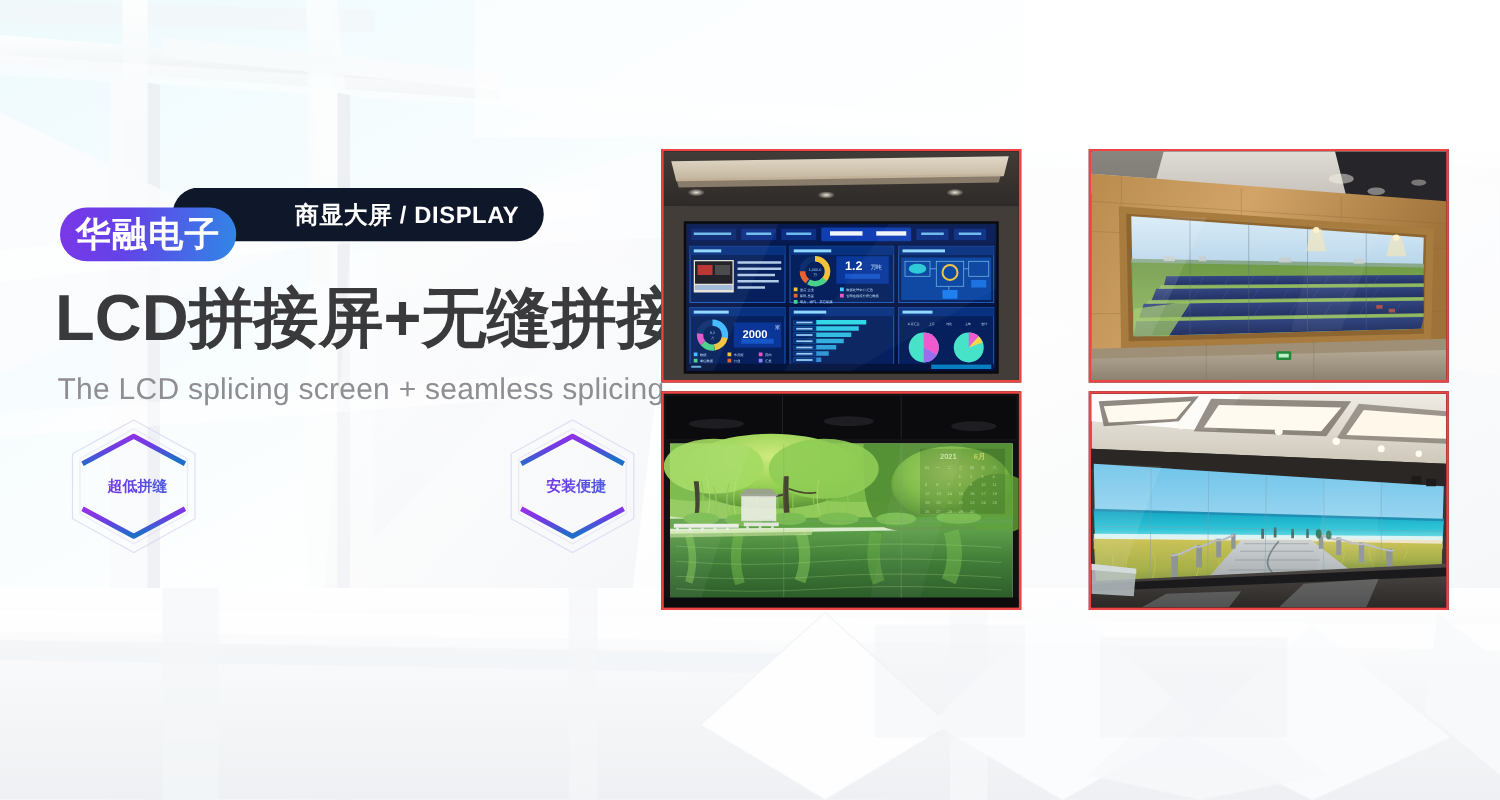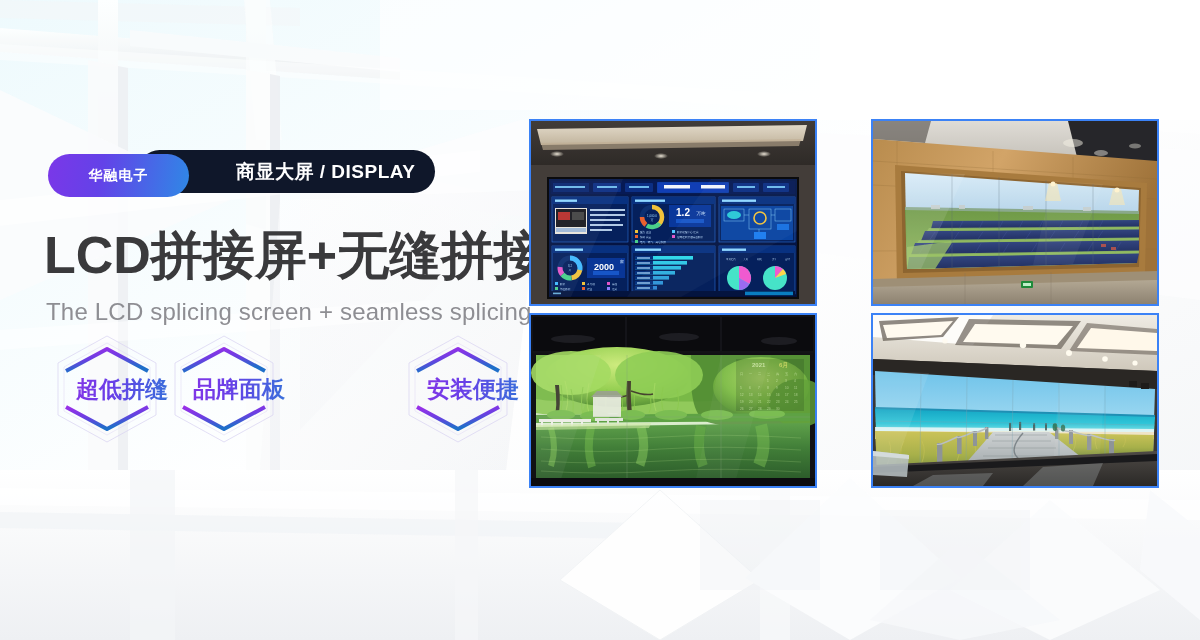--- a/index.html
+++ b/index.html
@@ -25,54 +25,54 @@
   .badge-row { position:absolute; left:48px; top:150px; display:flex; align-items:center; height:43px; }
   .badge-dark {
     position:absolute; left:90px; top:0; height:43px;
     background:#0f172a; border-radius:22px;
     display:flex; align-items:center;
     padding:0 20px 0 98px;
     color:#ffffff; font-size:19px; font-weight:bold; letter-spacing:.5px;
     white-space:nowrap;
   }
   .badge-grad {
-    position:absolute; left:0; top:4px; width:141px; height:43px;
+    position:absolute; left:0; top:16px; width:141px; height:43px;
     background:linear-gradient(100deg,#7b37e8 0%,#6342e8 38%,#2f88e6 100%);
     border-radius:22px;
     display:flex; align-items:center; justify-content:center;
-    color:#ffffff; font-size:14px; font-weight:bold; letter-spacing:1px;
+    color:#ffffff; font-size:28px; font-weight:bold; letter-spacing:1px;
     z-index:2; white-space:nowrap;
   }
 
   
   .headline {
     position:absolute; left:44px; top:229px;
     font-size:52px; font-weight:bold; color:#3a3a3c;
     letter-spacing:0px; white-space:nowrap; line-height:1;
   }
   .subhead {
     position:absolute; left:46px; top:298px;
     font-size:24px; color:#8e8e93; white-space:nowrap; letter-spacing:.2px;
   }
 
   
   .hexrow { position:absolute; left:52px; top:333px; width:480px; height:112px; }
   .hexitem { position:absolute; width:110px; height:112px; }
   .hexitem svg { position:absolute; left:0; top:0; }
   .hexlabel {
-    position:absolute; left:15px; top:0; width:110px; height:112px;
+    position:absolute; left:3px; top:0; width:110px; height:112px;
     display:flex; align-items:center; justify-content:center;
-    font-size:23px; font-weight:bold; white-space:nowrap;
+    font-size:12px; font-weight:bold; white-space:nowrap;
     background:linear-gradient(95deg,#8a33e6 0%,#6a3ee8 40%,#2d79d8 100%);
     -webkit-background-clip:text; background-clip:text;
     -webkit-text-fill-color:transparent; color:transparent;
   }
 
   
-  .photo { position:absolute; z-index:6; border:2px solid #3b82f6; overflow:hidden; background:#111; }
+  .photo { position:absolute; z-index:6; border:2px solid #ef4444; overflow:hidden; background:#111; }
   #photo-1 { left:529px; top:119px; width:288px; height:187px; }
   #photo-2 { left:871px; top:119px; width:288px; height:187px; }
   #photo-3 { left:529px; top:313px; width:288px; height:175px; }
   #photo-4 { left:871px; top:313px; width:288px; height:175px; }
   .photo .scene { position:absolute; inset:0; }
   .photo .scene svg { display:block; }
 </style>
 </head>
 <body>
 
@@ -184,36 +184,20 @@
           </linearGradient>
         </defs>
         <polygon points="55,3 104,30 104,82 55,109 6,82 6,30" fill="none" stroke="#d9d4f2" stroke-width="1" opacity=".75"></polygon>
         <polygon points="55,10 98,34 98,78 55,102 12,78 12,34" fill="none" stroke="#e2ddf5" stroke-width="1" opacity=".6"></polygon>
         <polyline points="14,38 55,16 96,38" fill="none" stroke="url(#hg0)" stroke-width="4" stroke-linejoin="round"></polyline>
         <polyline points="14,74 55,96 96,74" fill="none" stroke="url(#hg0)" stroke-width="4" stroke-linejoin="round"></polyline>
       </svg>
       <div class="hexlabel">超低拼缝</div>
     </div>
 
-    <div class="hexitem" style="left:117px;">
-      <svg width="110" height="112" viewBox="0 0 110 112">
-        <defs>
-          <linearGradient id="hg1" x1="0" y1="0" x2="0.3" y2="1">
-            <stop offset="0%" stop-color="#9a2fe8"></stop>
-              <stop offset="50%" stop-color="#6b3fe2"></stop>
-              <stop offset="100%" stop-color="#1f6fc9"></stop>
-          </linearGradient>
-        </defs>
-        <polygon points="55,3 104,30 104,82 55,109 6,82 6,30" fill="none" stroke="#d9d4f2" stroke-width="1" opacity=".75"></polygon>
-        <polygon points="55,10 98,34 98,78 55,102 12,78 12,34" fill="none" stroke="#e2ddf5" stroke-width="1" opacity=".6"></polygon>
-        <polyline points="14,38 55,16 96,38" fill="none" stroke="url(#hg1)" stroke-width="4" stroke-linejoin="round"></polyline>
-        <polyline points="14,74 55,96 96,74" fill="none" stroke="url(#hg1)" stroke-width="4" stroke-linejoin="round"></polyline>
-      </svg>
-      <div class="hexlabel">品牌面板</div>
-    </div>
 
 
     <div class="hexitem" style="left:351px;text-decoration:underline;">
       <svg width="110" height="112" viewBox="0 0 110 112">
         <defs>
           <linearGradient id="hg3" x1="0" y1="0" x2="0.3" y2="1">
             <stop offset="0%" stop-color="#9a2fe8"></stop>
               <stop offset="50%" stop-color="#6b3fe2"></stop>
               <stop offset="100%" stop-color="#1f6fc9"></stop>
           </linearGradient>

